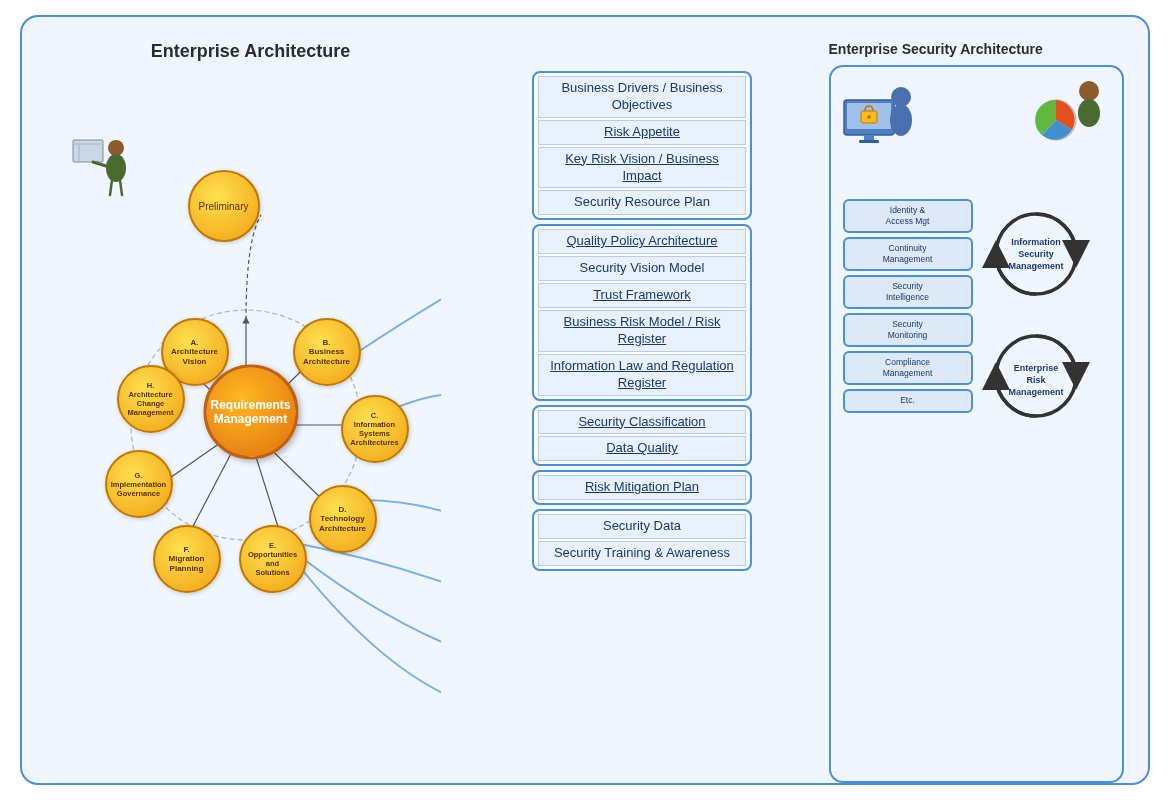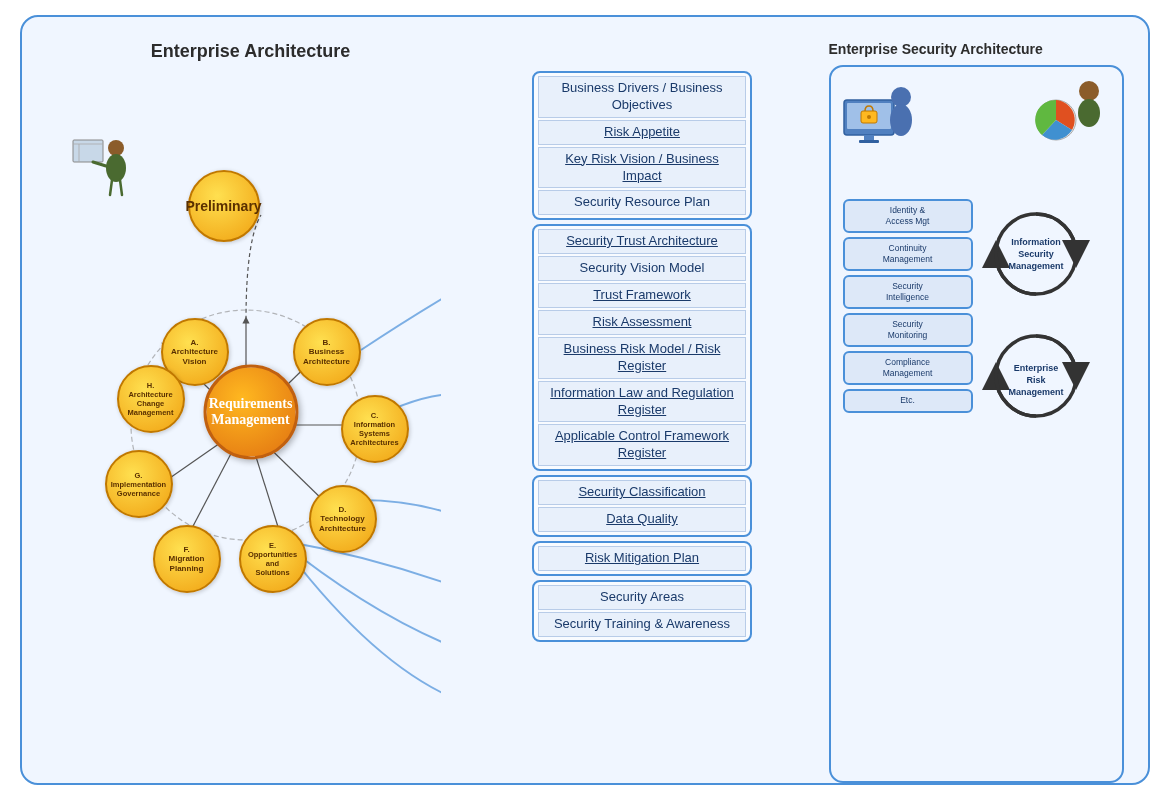--- a/index.html
+++ b/index.html
@@ -251,25 +251,25 @@
           <ellipse cx="45" cy="38" rx="10" ry="14" fill="#4a6a30"></ellipse>
 
           <line x1="35" y1="36" x2="22" y2="32" stroke="#4a6a30" stroke-width="3" stroke-linecap="round"></line>
 
           <line x1="41" y1="50" x2="39" y2="65" stroke="#4a6a30" stroke-width="2.5" stroke-linecap="round"></line>
           <line x1="49" y1="50" x2="51" y2="65" stroke="#4a6a30" stroke-width="2.5" stroke-linecap="round"></line>
         </svg>
       </div>
 
       <div class="preliminary-node" style="position:absolute; left:163px; top:100px; transform:translateX(-50%);">
-        <span class="label" style="font-size:14px; font-weight:bold; color:#5a3000;">Preliminary</span>
+        <span class="label" style="font-size:10px; font-weight:normal; color:#5a3000;">Preliminary</span>
       </div>
 
       <div class="wheel-center">
-        <span style="white-space:pre-line; font-size:14px;font-family:Liberation Serif, serif;">Requirements
+        <span style="white-space:pre-line; font-size:12px;">Requirements
 Management</span>
       </div>
 
       <div class="wheel-node" style="position:absolute; left:100px; top:248px;">
         <span class="label" style="white-space:pre-line; font-size:8px;">A.
 Architecture
 Vision</span>
       </div>
 
       <div class="wheel-node" style="position:absolute; left:232px; top:248px;">
@@ -324,41 +324,39 @@
     <div class="middle-panel-inner">
 
       <div class="box-group">
         <div class="box-item">Business Drivers / Business Objectives</div>
         <div class="box-item underlined">Risk Appetite</div>
         <div class="box-item underlined">Key Risk Vision / Business Impact</div>
         <div class="box-item">Security Resource Plan</div>
       </div>
 
       <div class="box-group">
-        <div class="box-item underlined">Security Trust Architecture</div>
+        <div class="box-item underlined">Quality Policy Architecture</div>
         <div class="box-item">Security Vision Model</div>
         <div class="box-item underlined">Trust Framework</div>
-        <div class="box-item underlined">Risk Assessment</div>
         <div class="box-item underlined">Business Risk Model / Risk Register</div>
         <div class="box-item underlined">Information Law and Regulation Register</div>
-        <div class="box-item underlined">Applicable Control Framework Register</div>
       </div>
 
       <div class="box-group">
         <div class="box-item underlined">Security Classification</div>
         <div class="box-item underlined">Data Quality</div>
       </div>
 
 
       <div class="box-group">
         <div class="box-item underlined">Risk Mitigation Plan</div>
       </div>
 
       <div class="box-group">
-        <div class="box-item">Security Areas</div>
+        <div class="box-item">Security Data</div>
         <div class="box-item">Security Training &amp; Awareness</div>
       </div>
     </div>
   </div>
 
   <div class="right-panel">
     <div class="right-title">Enterprise Security Architecture</div>
     <div class="right-inner">
 
       <div style="display:flex; justify-content:space-between; align-items:flex-end; margin-bottom:4px; height:80px;">

